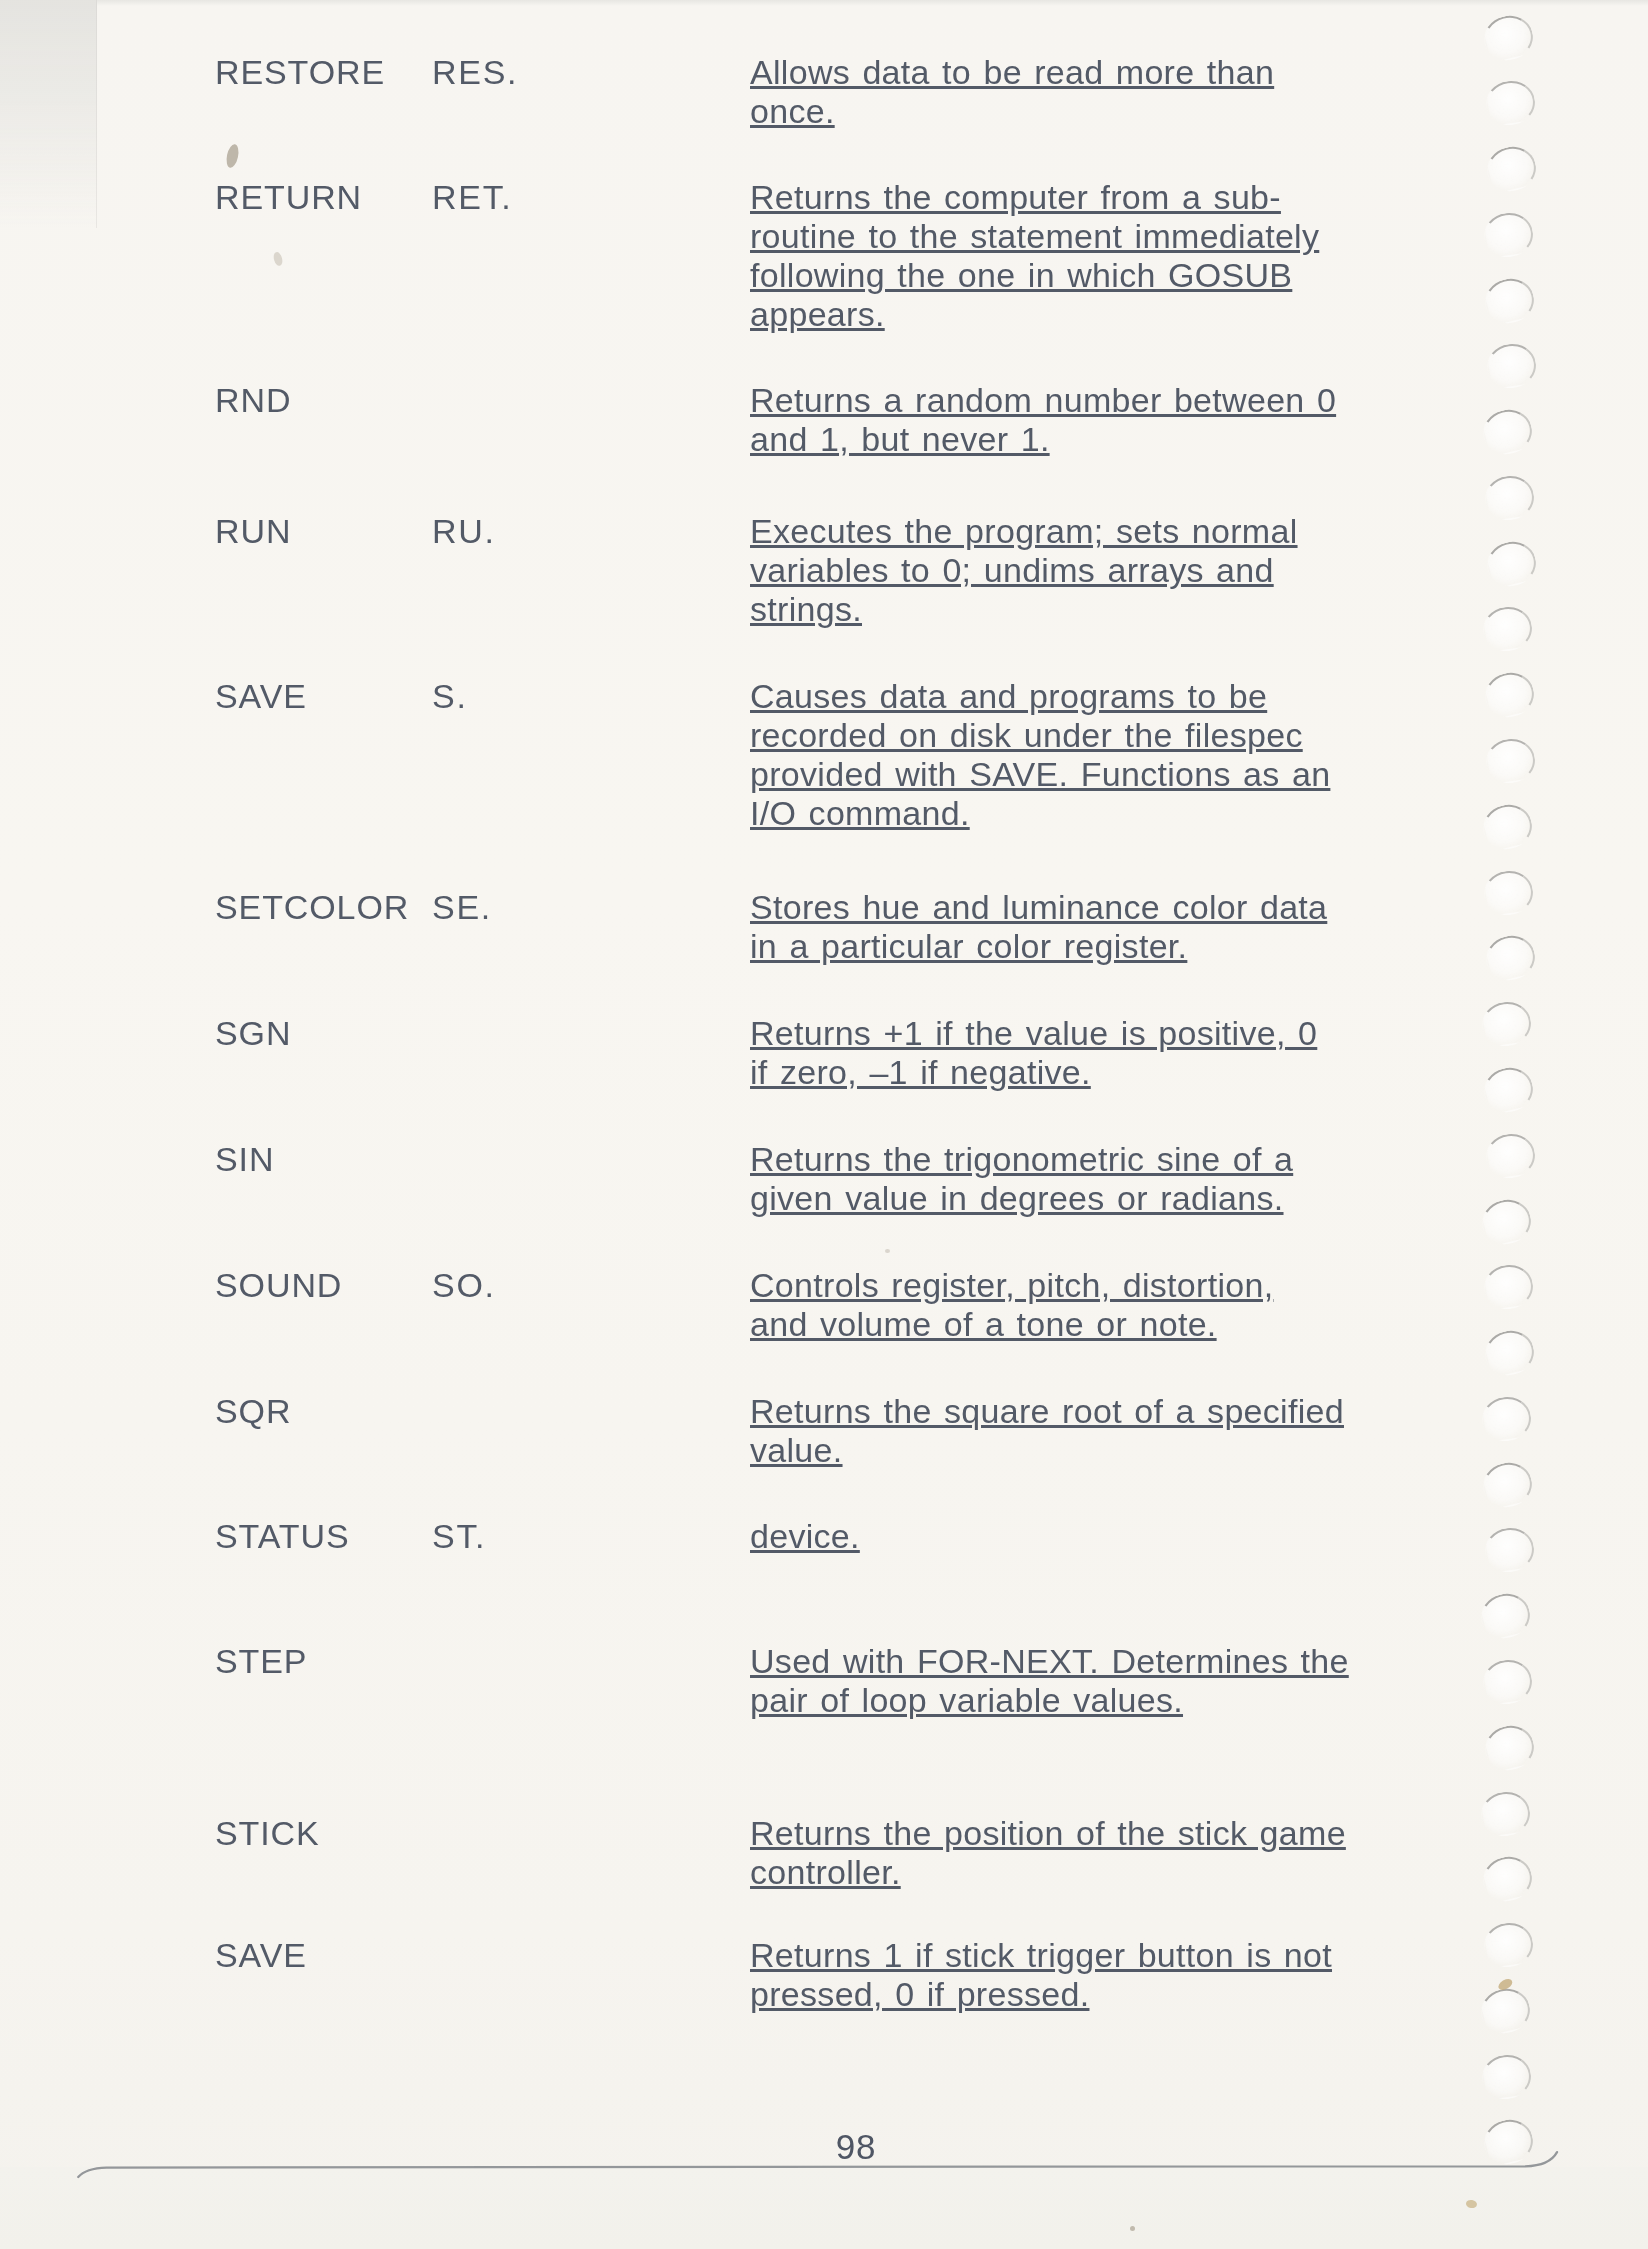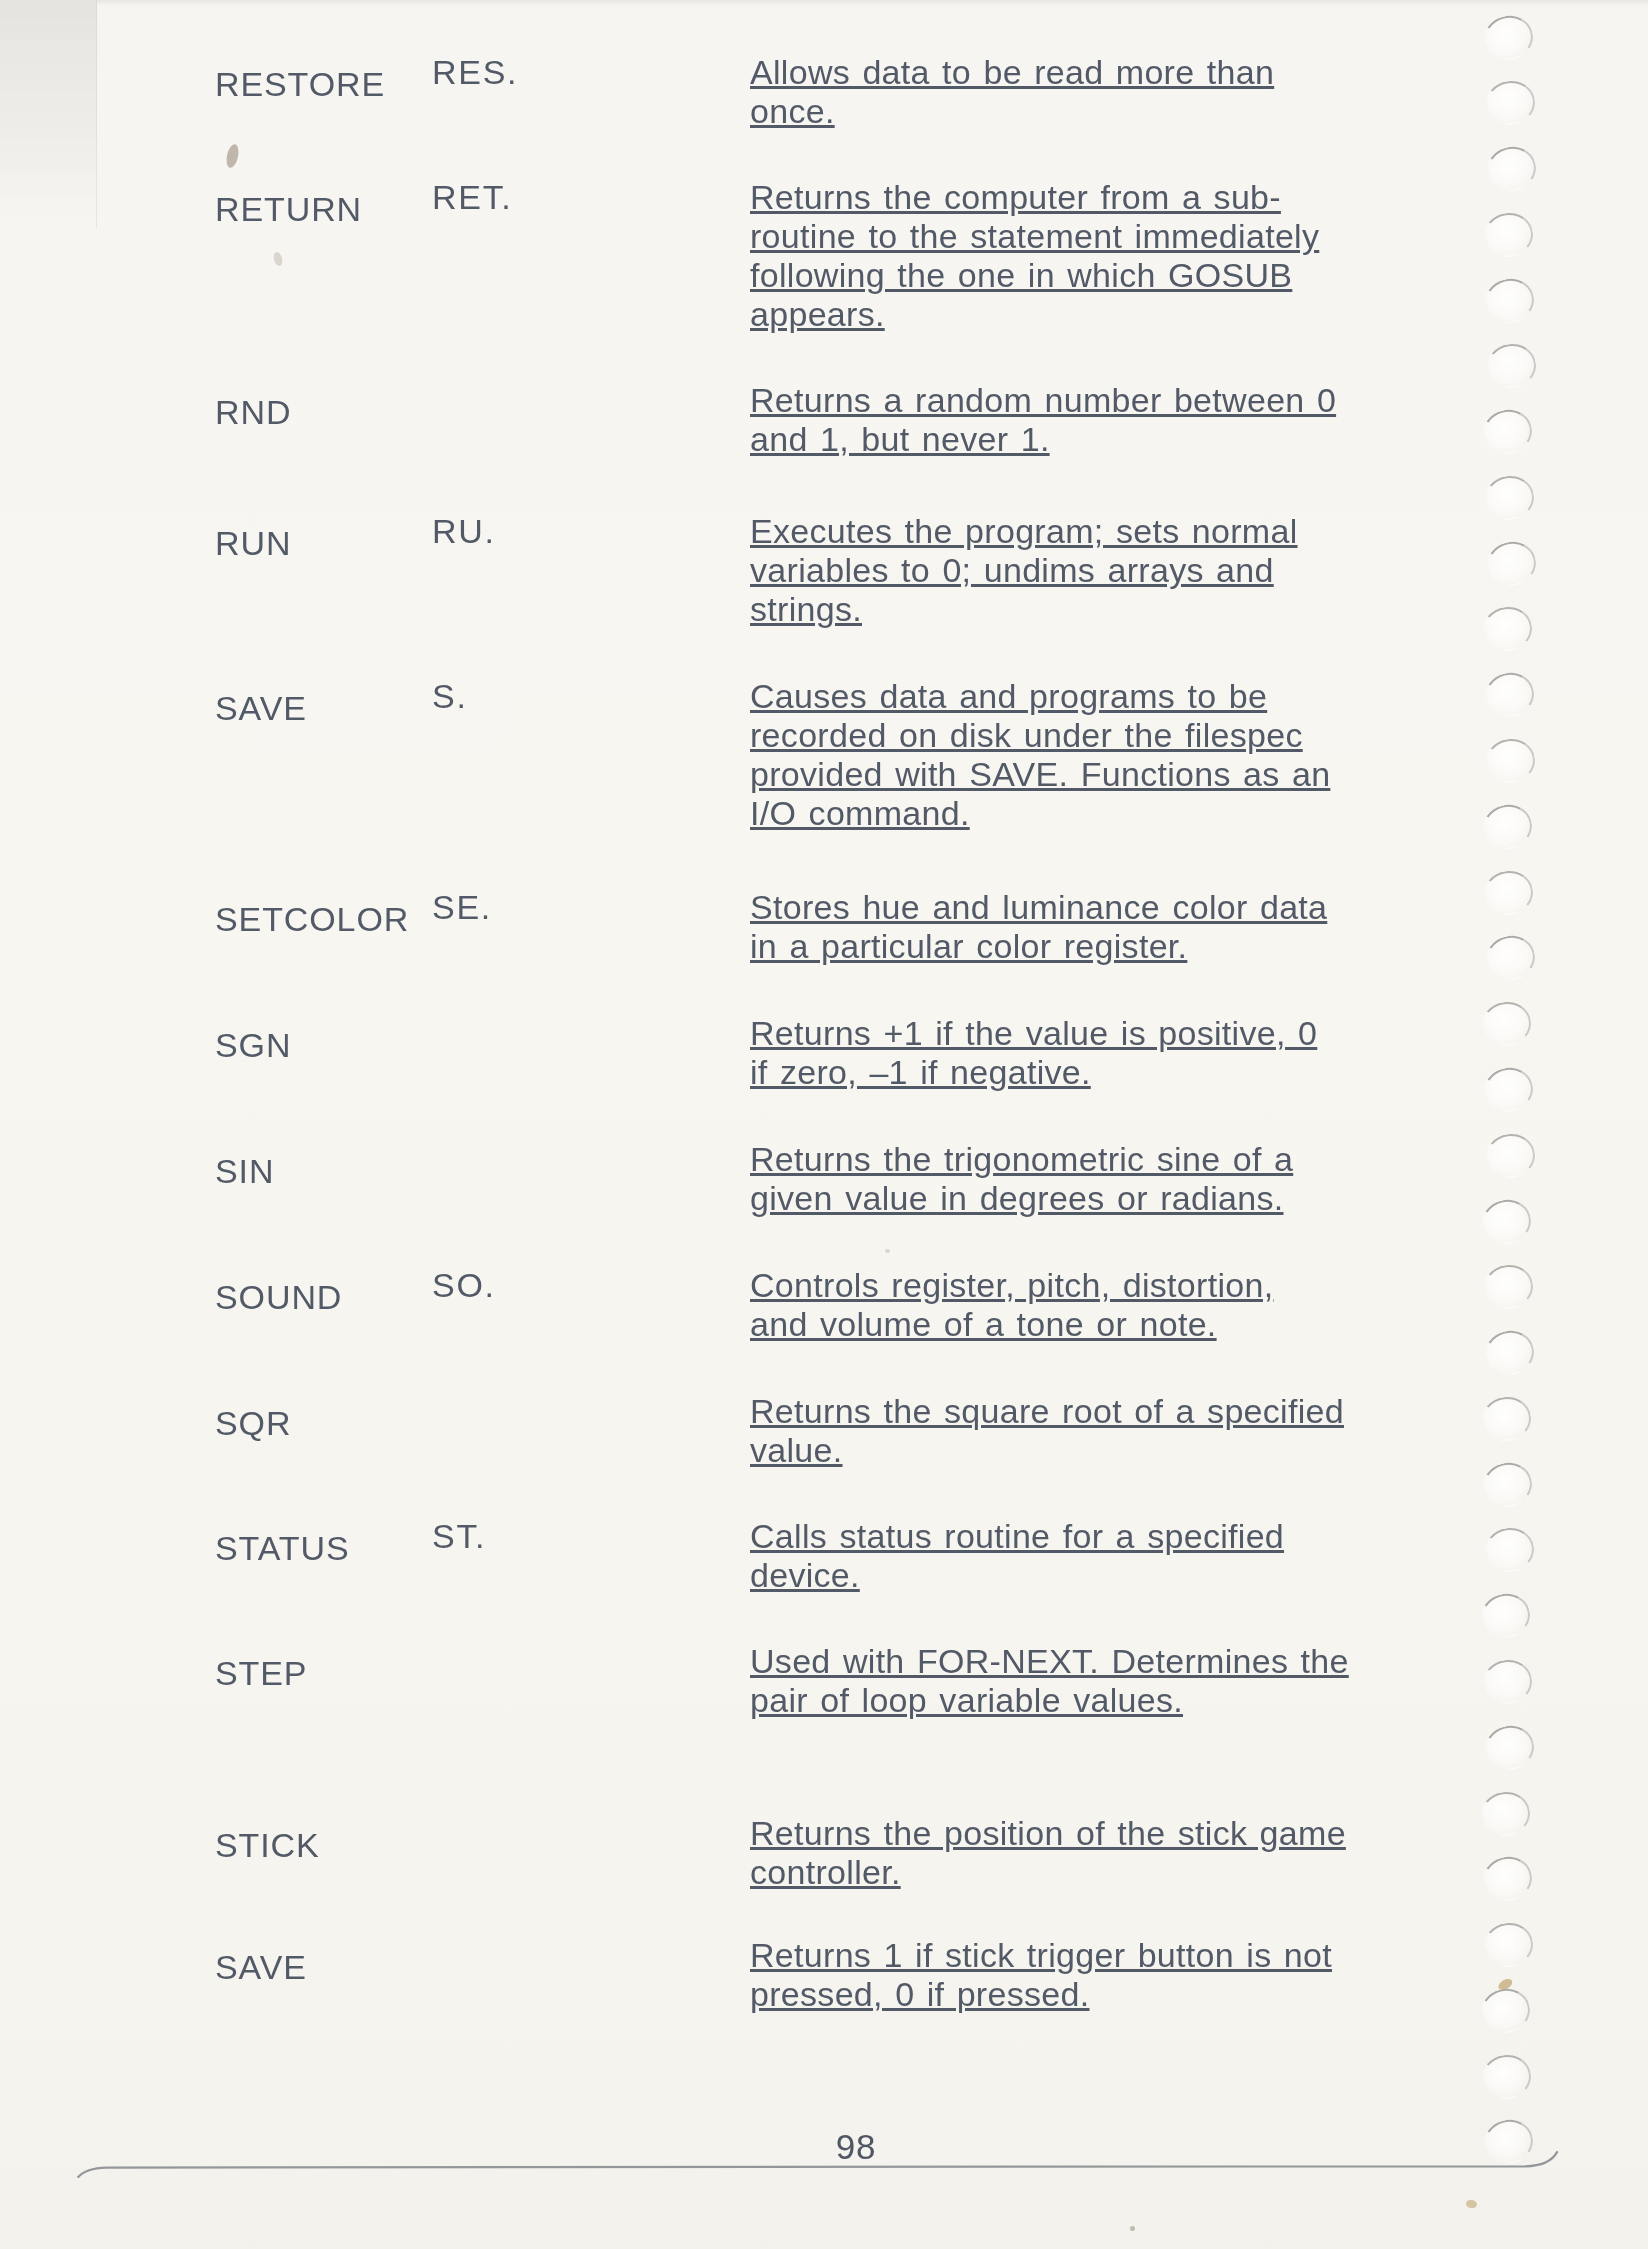--- a/index.html
+++ b/index.html
@@ -41,21 +41,21 @@
     width: 1649px;
     color: #535a67;
     font-size: 34px;
     line-height: 39px;
     font-weight: 400;
     letter-spacing: 0.3px;
   }
   .cmd {
     position: absolute;
     left: 215px;
-    top: 12px;
+    top: 0;
     white-space: nowrap;
     letter-spacing: 0.9px;
   }
   .abbr {
     position: absolute;
     left: 432px;
     top: 0;
     white-space: nowrap;
     letter-spacing: 1.7px;
   }
@@ -216,21 +216,20 @@
     <div class="desc">
           <div class="line">Returns the square root of a specified</div>
           <div class="line">value.</div>
         </div>
   </div>
 
   <div class="row" style="top: 1517px;">
     <div class="cmd">STATUS</div>
     <div class="abbr">ST.</div>
     <div class="desc">
-          <div class="line">Calls status routine for a specified</div>
           <div class="line">device.</div>
         </div>
   </div>
 
   <div class="row" style="top: 1642px;">
     <div class="cmd">STEP</div>
     <div class="abbr"></div>
     <div class="desc">
           <div class="line">Used with FOR-NEXT. Determines the</div>
           <div class="line">pair of loop variable values.</div>

